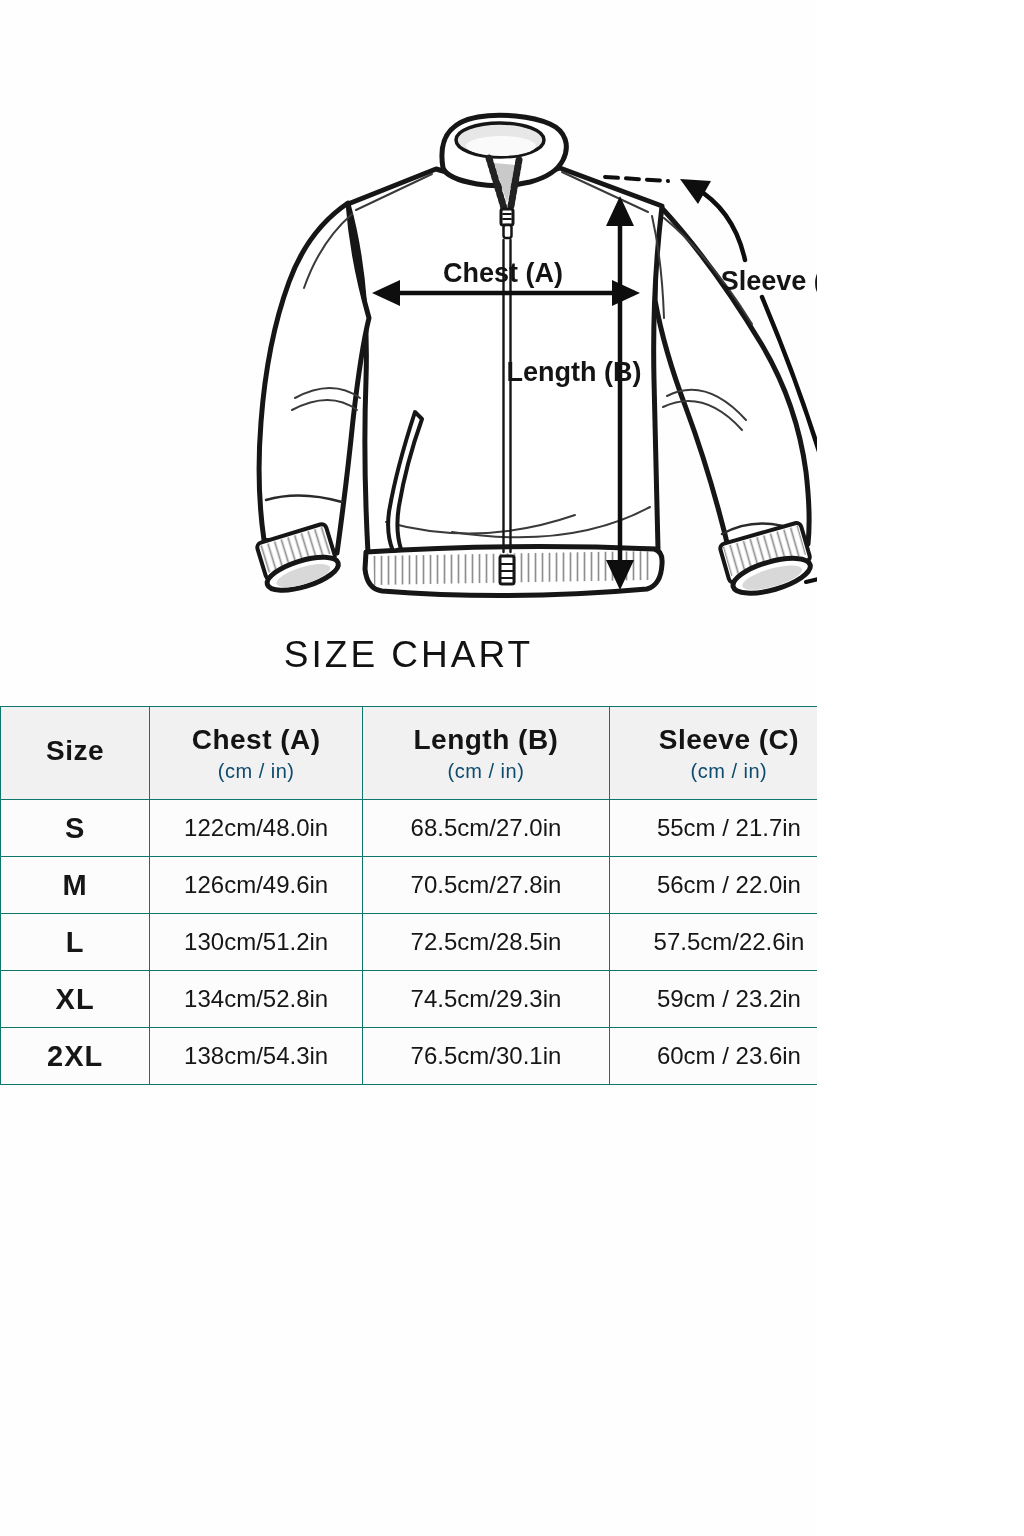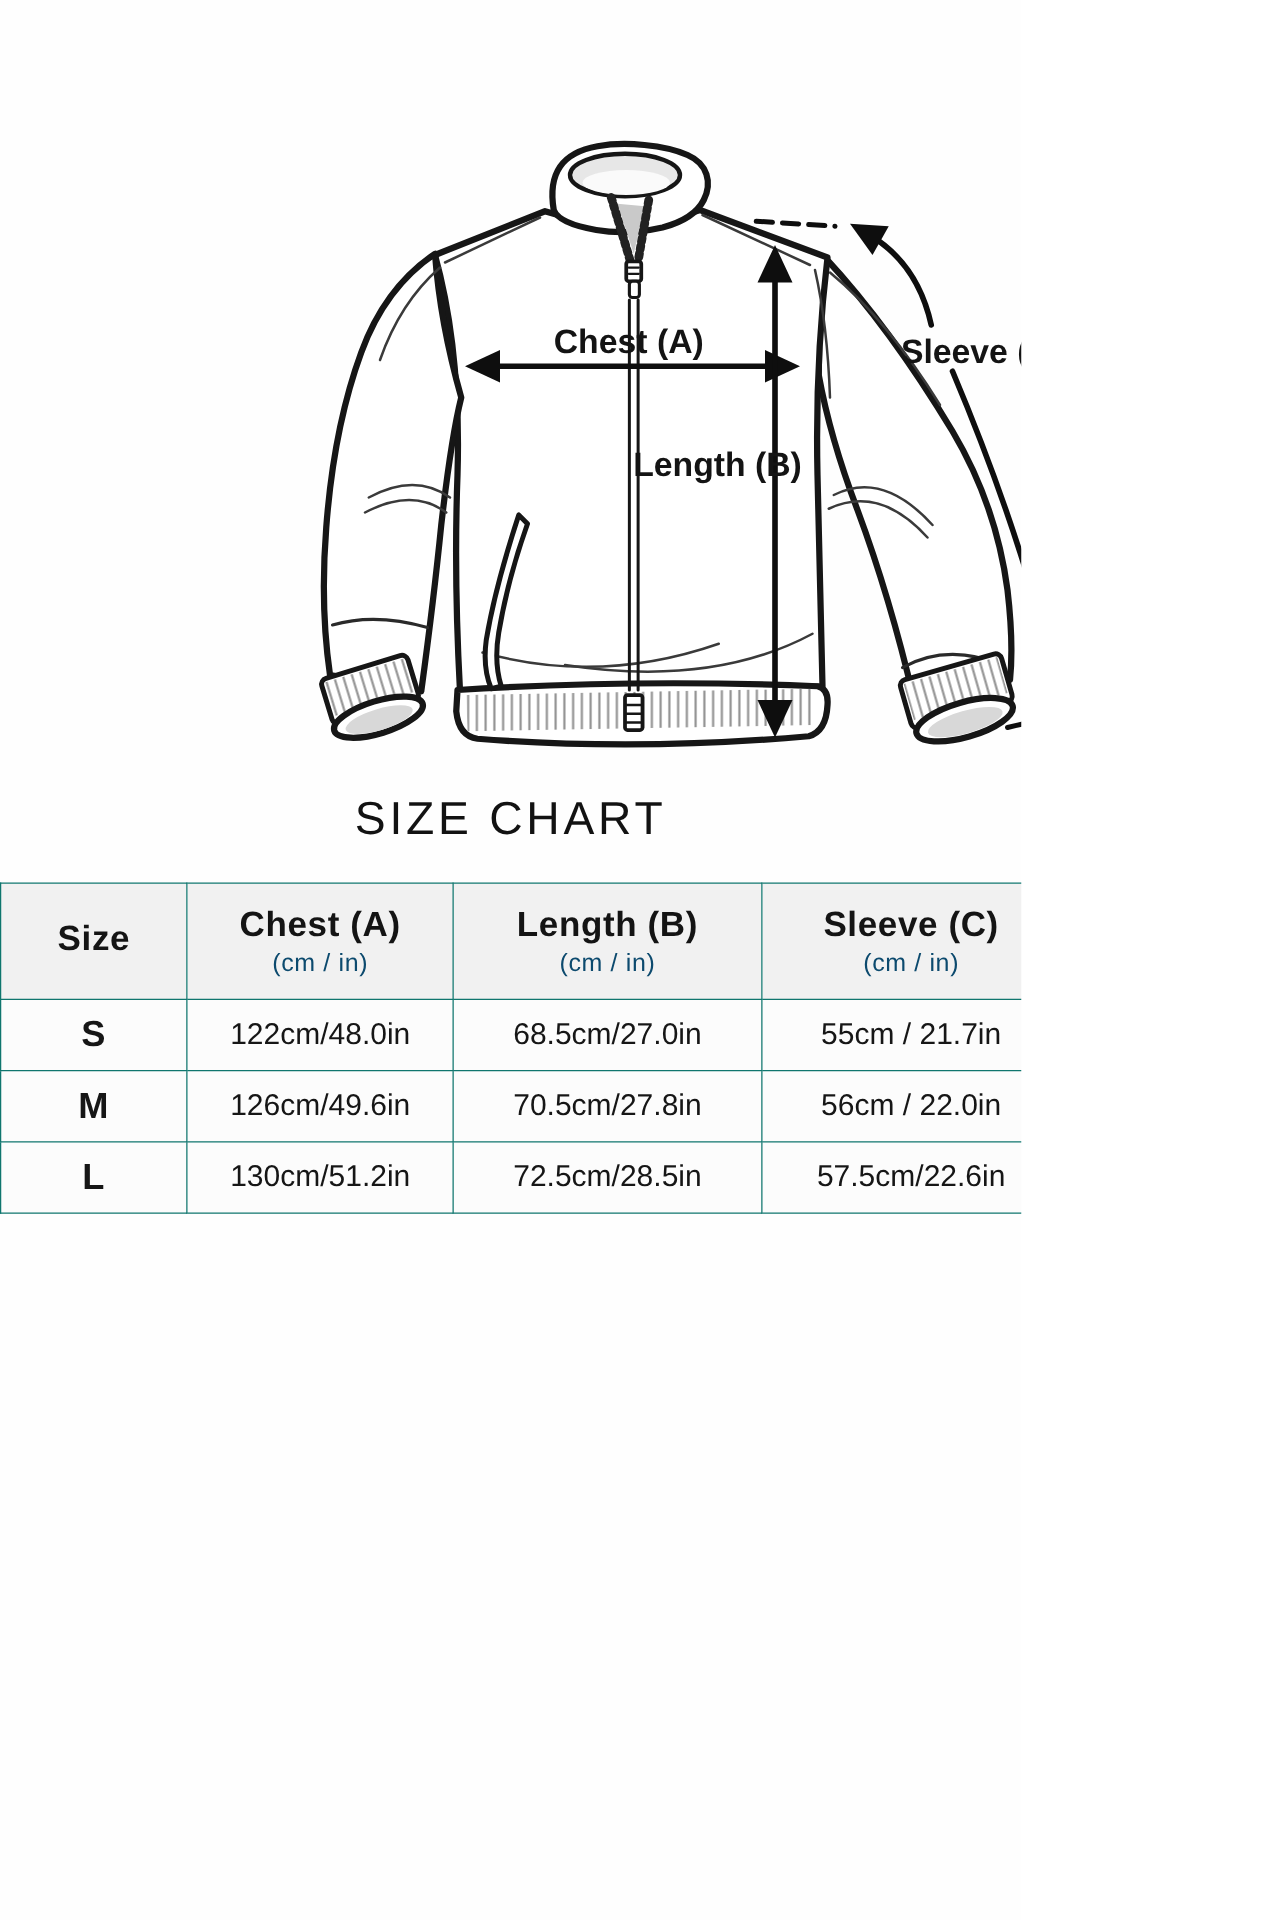--- a/index.html
+++ b/index.html
@@ -193,16 +193,28 @@
         <td>126cm/49.6in</td>
         <td>70.5cm/27.8in</td>
         <td>56cm / 22.0in</td>
       </tr>
       <tr>
         <td class="size-cell">L</td>
         <td>130cm/51.2in</td>
         <td>72.5cm/28.5in</td>
         <td>57.5cm/22.6in</td>
       </tr>
+      <tr>
+        <td class="size-cell">XL</td>
+        <td>134cm/52.8in</td>
+        <td>74.5cm/29.3in</td>
+        <td>59cm / 23.2in</td>
+      </tr>
+      <tr>
+        <td class="size-cell">2XL</td>
+        <td>138cm/54.3in</td>
+        <td>76.5cm/30.1in</td>
+        <td>60cm / 23.6in</td>
+      </tr>
     </tbody>
   </table>
 
 </div>
 
 </body></html>

